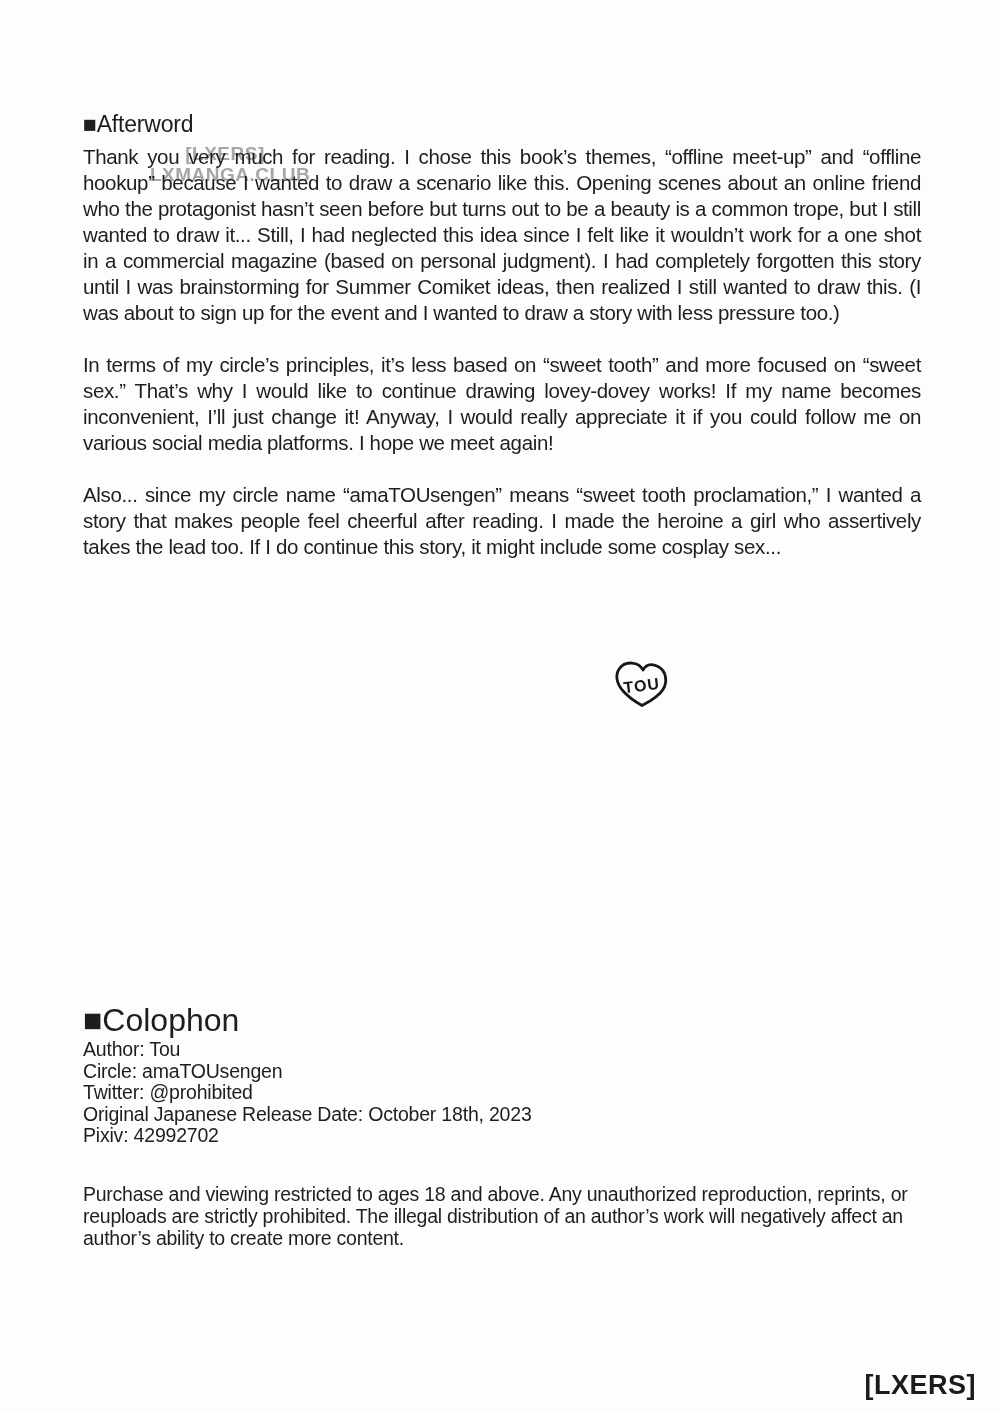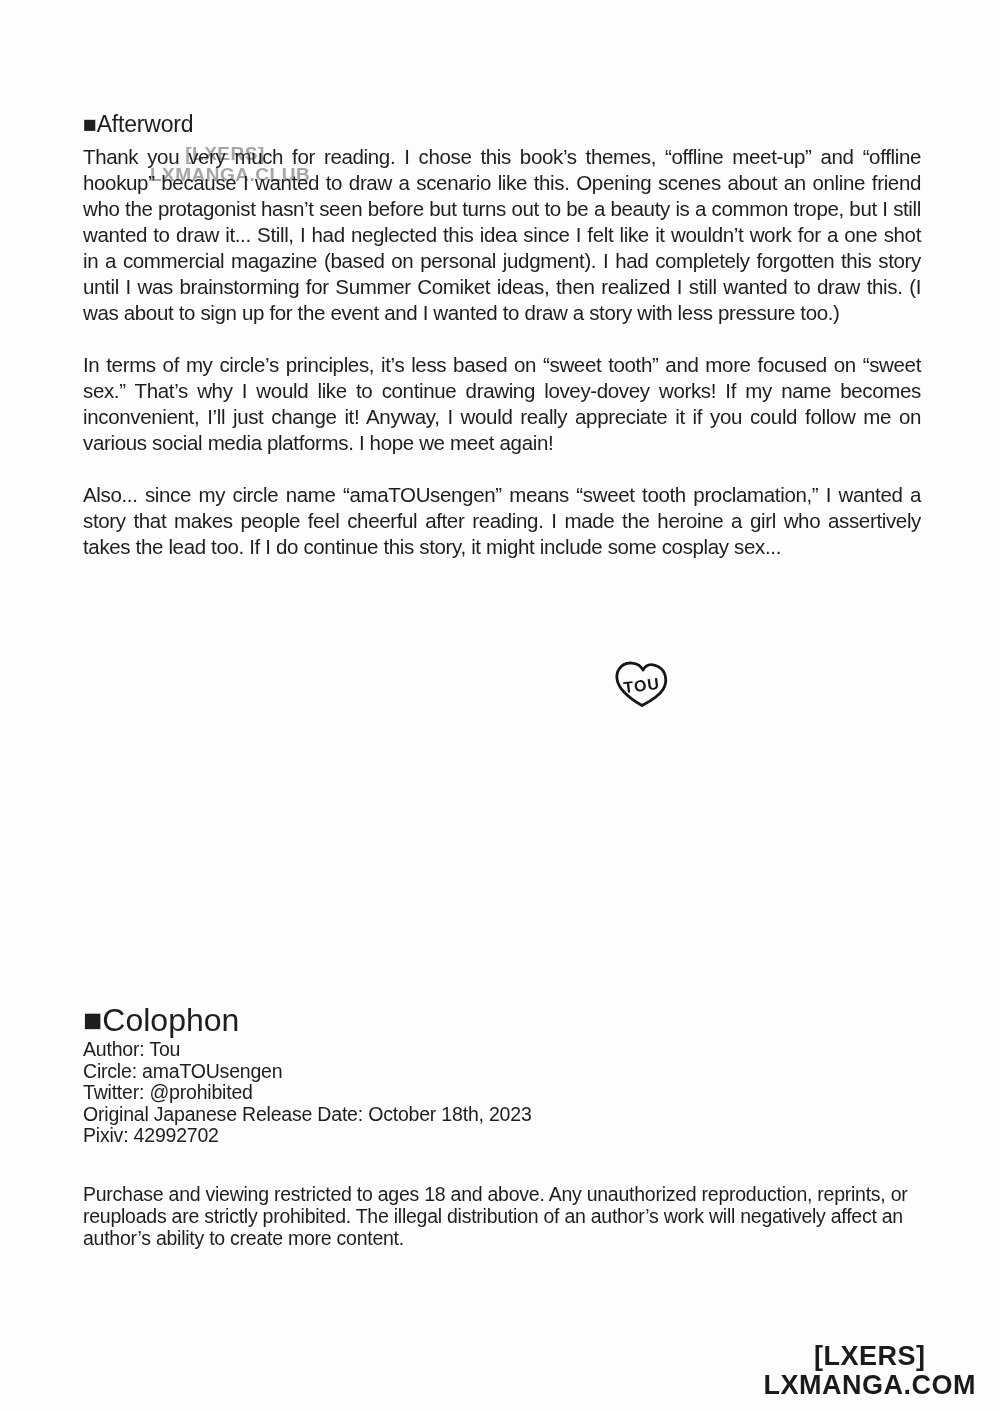--- a/index.html
+++ b/index.html
@@ -134,16 +134,15 @@
     <div class="col-line">Circle: amaTOUsengen</div>
     <div class="col-line">Twitter: @prohibited</div>
     <div class="col-line">Original Japanese Release Date: October 18th, 2023</div>
     <div class="col-line">Pixiv: 42992702</div>
   </div>
 
   <p class="disclaimer">Purchase and viewing restricted to ages 18 and above. Any unauthorized reproduction, reprints, or reuploads are strictly prohibited. The illegal distribution of an author’s work will negatively affect an author’s ability to create more content.</p>
 
   <div class="wm-corner">
     <div>[LXERS]</div>
-    <div>LXMANGA.COM</div>
   </div>
 
 </div>
 
 </body></html>

